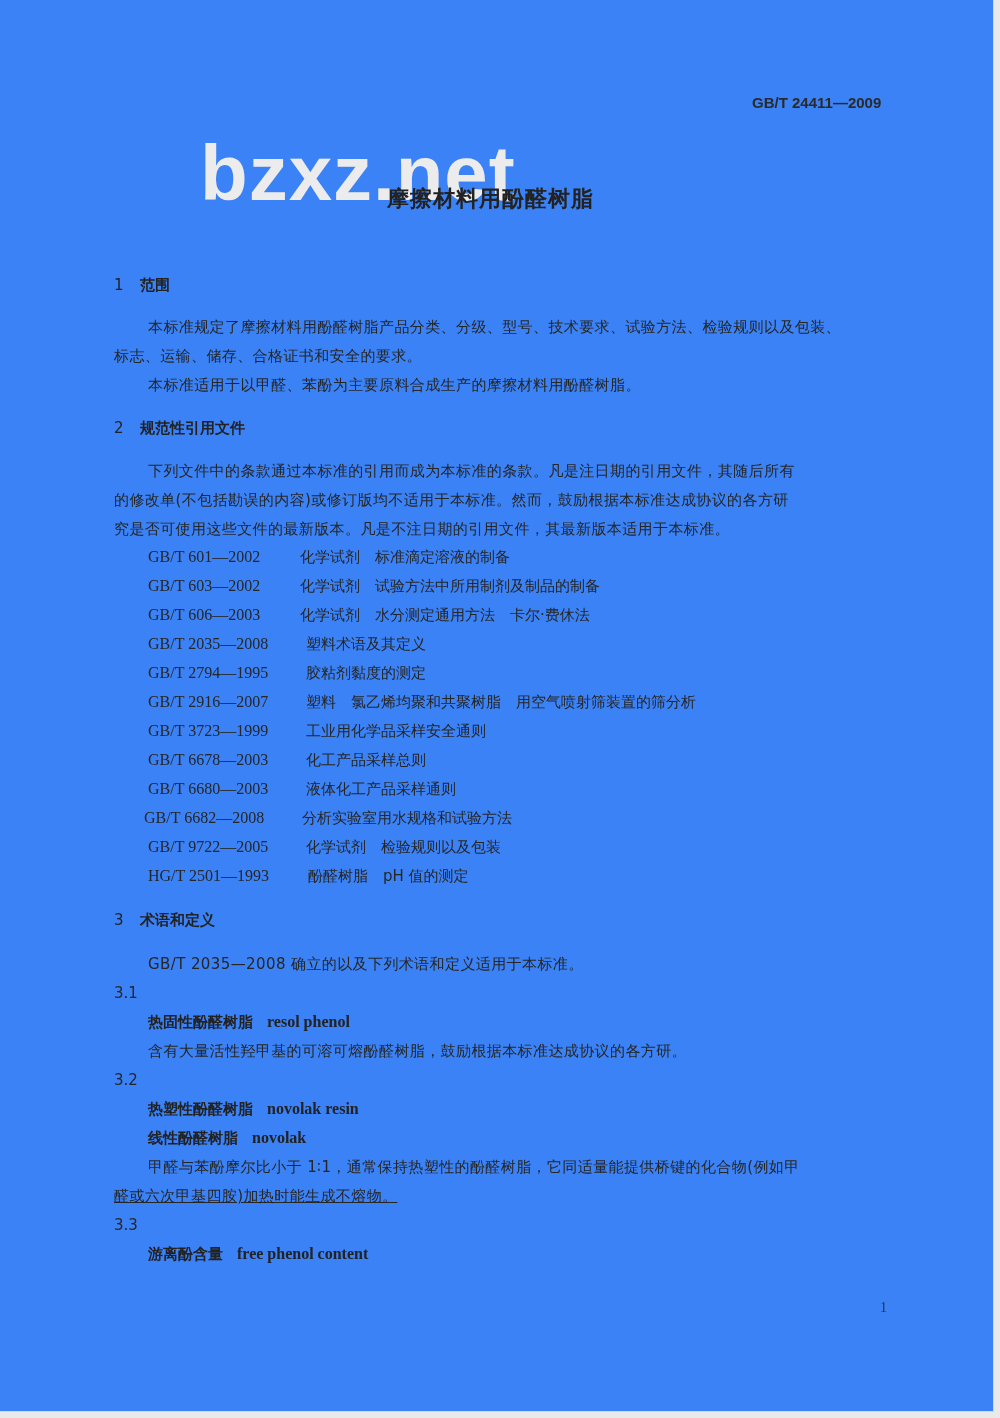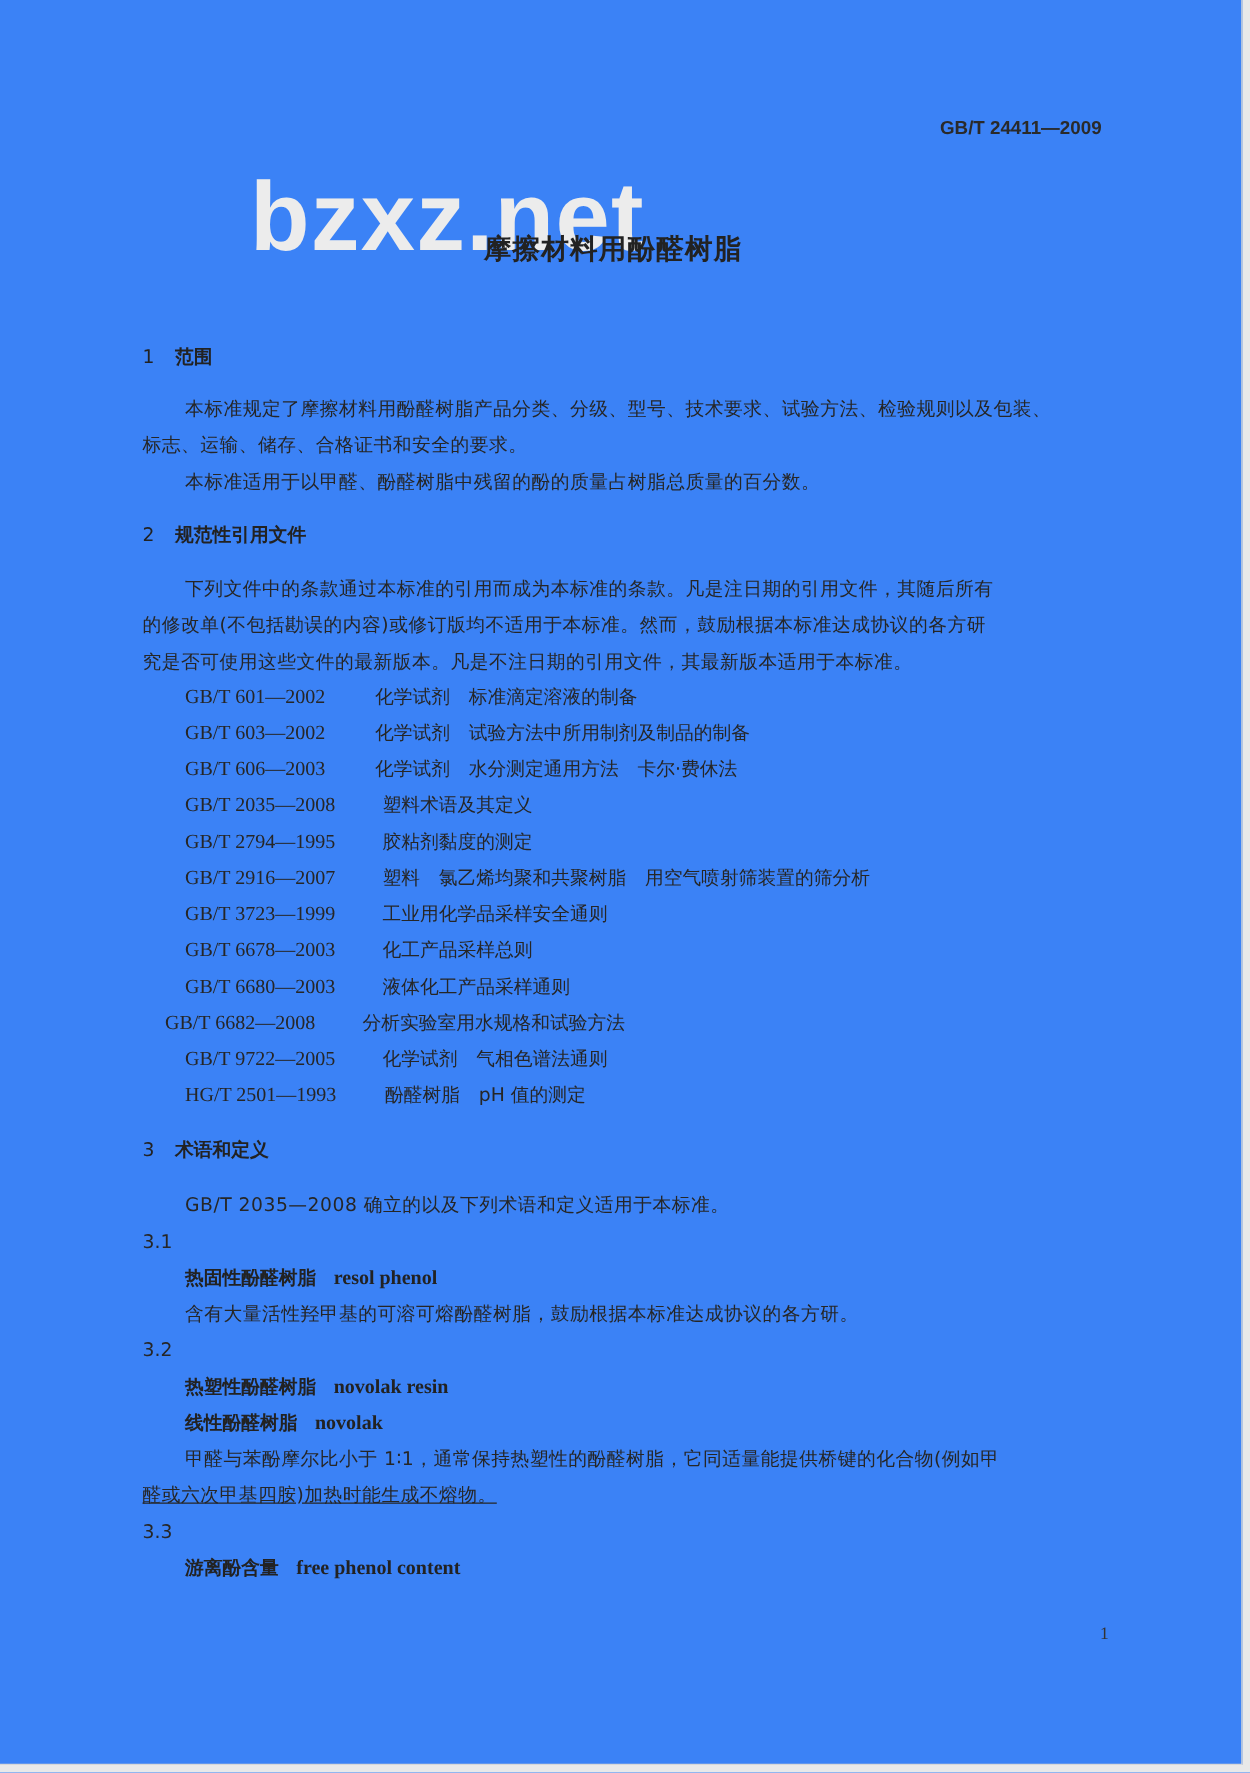--- a/index.html
+++ b/index.html
@@ -46,41 +46,41 @@
 
   <div class="abs std-code">GB/T 24411—2009</div>
   <div class="abs watermark">bzxz.net</div>
   <div class="abs title">摩擦材料用酚醛树脂</div>
 
   <div class="abs heading" style="left:114px; top:276px;">
     <span class="num">1</span><span>范围</span>
   </div>
   <div class="abs para" style="left:148px; top:318px;">本标准规定了摩擦材料用酚醛树脂产品分类、分级、型号、技术要求、试验方法、检验规则以及包装、</div>
   <div class="abs para" style="left:114px; top:347px;">标志、运输、储存、合格证书和安全的要求。</div>
-  <div class="abs para" style="left:148px; top:376px;">本标准适用于以甲醛、酚醛树脂中残留的酚的质量占树脂总质量的百分数。</div>
+  <div class="abs para" style="left:148px; top:376px;">本标准适用于以甲醛、苯酚为主要原料合成生产的摩擦材料用酚醛树脂。</div>
 
   <div class="abs heading" style="left:114px; top:419px;">
     <span class="num">2</span><span>规范性引用文件</span>
   </div>
   <div class="abs para" style="left:114px; top:491px;">的修改单(不包括勘误的内容)或修订版均不适用于本标准。然而，鼓励根据本标准达成协议的各方研</div>
   <div class="abs para" style="left:148px; top:462px;">下列文件中的条款通过本标准的引用而成为本标准的条款。凡是注日期的引用文件，其随后所有</div>
   <div class="abs para" style="left:114px; top:520px;">究是否可使用这些文件的最新版本。凡是不注日期的引用文件，其最新版本适用于本标准。</div>
 
   <div>
     <div class="abs ref-row" style="left:148px; top:548px;"><span class="code" style="width:152px">GB/T 601—2002</span><span class="ttl">化学试剂　标准滴定溶液的制备</span></div>
     <div class="abs ref-row" style="left:148px; top:577px;"><span class="code" style="width:152px">GB/T 603—2002</span><span class="ttl">化学试剂　试验方法中所用制剂及制品的制备</span></div>
     <div class="abs ref-row" style="left:148px; top:606px;"><span class="code" style="width:152px">GB/T 606—2003</span><span class="ttl">化学试剂　水分测定通用方法　卡尔·费休法</span></div>
     <div class="abs ref-row" style="left:148px; top:635px;"><span class="code" style="width:158px">GB/T 2035—2008</span><span class="ttl">塑料术语及其定义</span></div>
     <div class="abs ref-row" style="left:148px; top:664px;"><span class="code" style="width:158px">GB/T 2794—1995</span><span class="ttl">胶粘剂黏度的测定</span></div>
     <div class="abs ref-row" style="left:148px; top:693px;"><span class="code" style="width:158px">GB/T 2916—2007</span><span class="ttl">塑料　氯乙烯均聚和共聚树脂　用空气喷射筛装置的筛分析</span></div>
     <div class="abs ref-row" style="left:148px; top:722px;"><span class="code" style="width:158px">GB/T 3723—1999</span><span class="ttl">工业用化学品采样安全通则</span></div>
     <div class="abs ref-row" style="left:148px; top:751px;"><span class="code" style="width:158px">GB/T 6678—2003</span><span class="ttl">化工产品采样总则</span></div>
     <div class="abs ref-row" style="left:148px; top:780px;"><span class="code" style="width:158px">GB/T 6680—2003</span><span class="ttl">液体化工产品采样通则</span></div>
-    <div class="abs ref-row" style="left:132px; top:809px;"><span class="code" style="width:158px">GB/T 6682—2008</span><span class="ttl">分析实验室用水规格和试验方法</span></div>
-    <div class="abs ref-row" style="left:148px; top:838px;"><span class="code" style="width:158px">GB/T 9722—2005</span><span class="ttl">化学试剂　气相色谱法通则</span></div>
+    <div class="abs ref-row" style="left:144px; top:809px;"><span class="code" style="width:158px">GB/T 6682—2008</span><span class="ttl">分析实验室用水规格和试验方法</span></div>
+    <div class="abs ref-row" style="left:148px; top:838px;"><span class="code" style="width:158px">GB/T 9722—2005</span><span class="ttl">化学试剂　检验规则以及包装</span></div>
     <div class="abs ref-row" style="left:148px; top:867px;"><span class="code" style="width:160px">HG/T 2501—1993</span><span class="ttl">酚醛树脂　pH 值的测定</span></div>
   </div>
 
   <div class="abs heading" style="left:114px; top:911px;">
     <span class="num">3</span><span>术语和定义</span>
   </div>
   <div class="abs para" style="left:148px; top:955px;">GB/T 2035—2008 确立的以及下列术语和定义适用于本标准。</div>
 
   <div class="abs clause" style="left:114px; top:984px;">3.1</div>
   <div class="abs term" style="left:148px; top:1013px;"><span>热固性酚醛树脂</span><span class="en">resol phenol</span></div>

